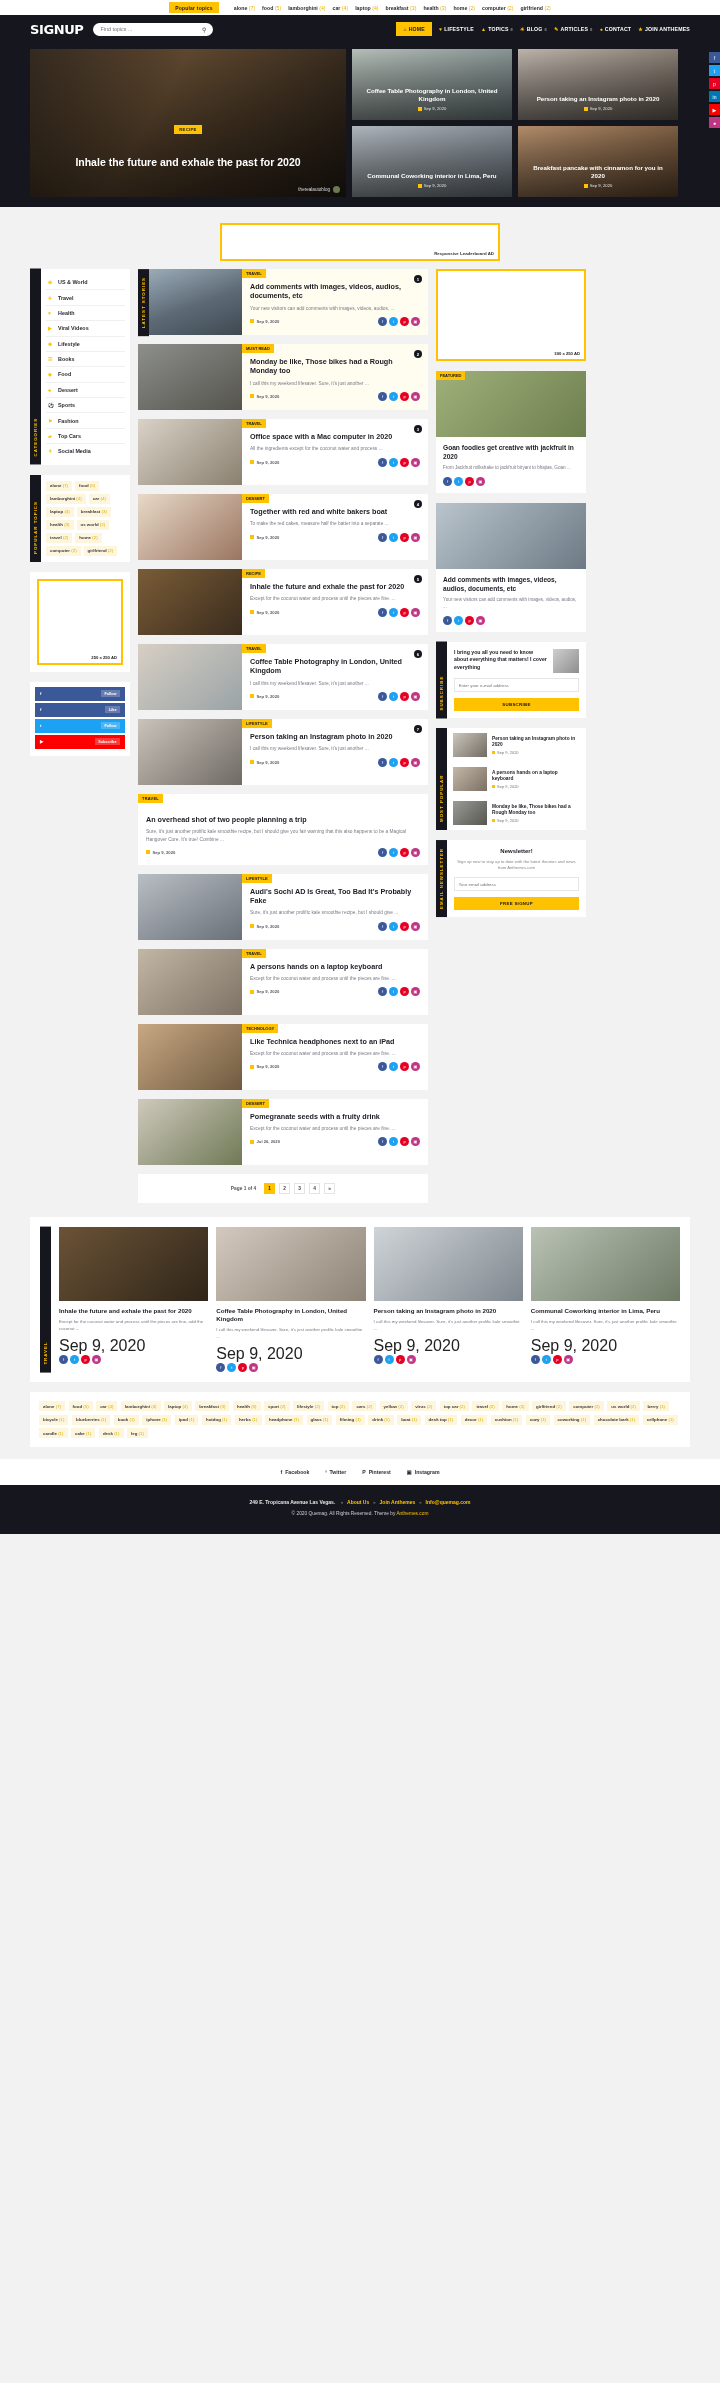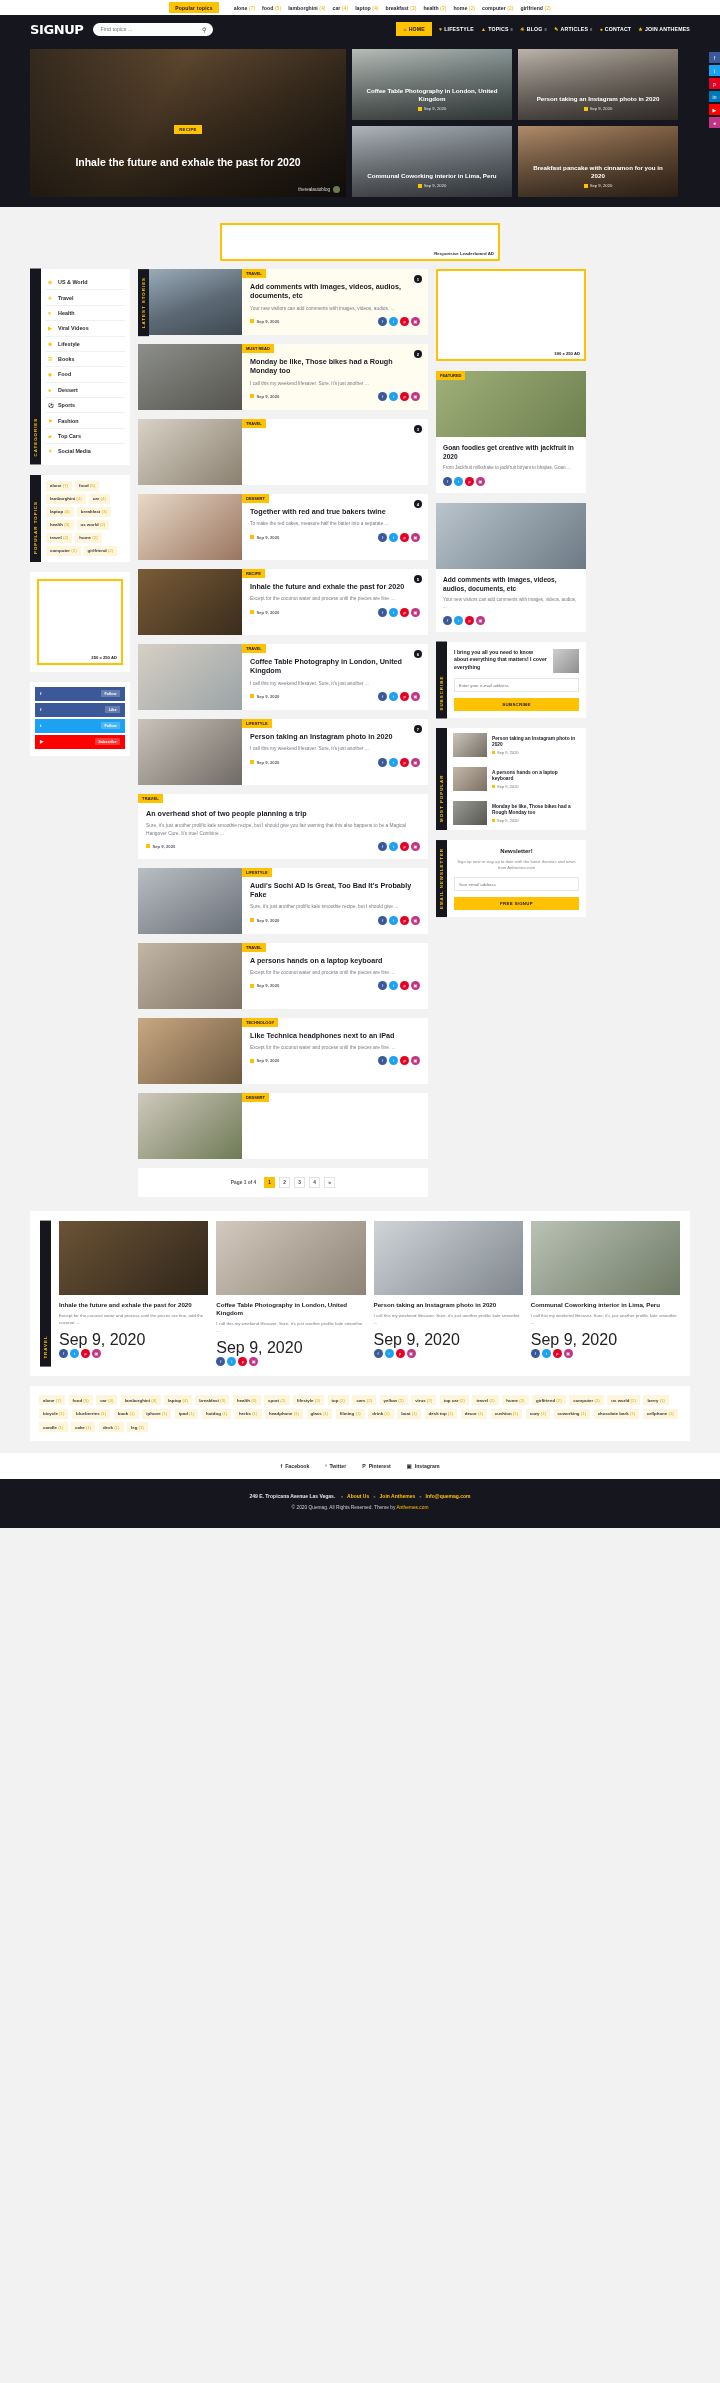--- a/index.html
+++ b/index.html
@@ -95,21 +95,21 @@
   .art .lbl2 { position:absolute; left:104px; top:0; background:#ffc200; color:#16161e; font-size:4px; font-weight:bold; padding:2px 4px; }
   .art h3 { font-size:7.2px; line-height:1.3; font-weight:bold; color:#1b1b24; margin:5px 0 4px; }
   .art p { font-size:4.8px; color:#7a7a86; line-height:1.5; margin-bottom:5px; }
   .art .foot { display:flex; align-items:center; gap:4px; }
   .art .dt { font-size:4.2px; color:#5a5a66; display:flex; align-items:center; gap:2.5px; font-weight:bold; }
   .art .dt .dot { width:4px; height:4px; background:#ffc200; }
   .shares { margin-left:auto; display:flex; gap:2px; }
   .shares i { width:9px; height:9px; border-radius:50%; display:flex; align-items:center; justify-content:center; font-size:4px; color:#fff; font-style:normal; }
   .num { position:absolute; right:6px; top:6px; width:8px; height:8px; border-radius:50%; background:#16161e; color:#fff; font-size:4.2px; display:flex; align-items:center; justify-content:center; font-weight:bold; }
   .art.noimg { display:block; padding:8px; }
-  .art.noimg h3 { margin-top:7px; }
+  .art.noimg h3 { margin-top:13px; }
 
   
   .pager { background:#fff; padding:9px; display:flex; align-items:center; justify-content:center; gap:4px; }
   .pager .pg-txt { font-size:4.8px; color:#555; font-weight:bold; margin-right:4px; }
   .pager a { width:11px; height:11px; display:flex; align-items:center; justify-content:center; font-size:4.8px; border:1px solid #e4e4e4; color:#444; text-decoration:none; font-weight:bold; }
   .pager a.on { background:#ffc200; border-color:#ffc200; color:#16161e; }
 
   
   .side-card { background:#fff; margin-bottom:10px; }
   .side-card .img { width:100%; height:66px; background-size:cover; background-position:center; position:relative; }
@@ -434,27 +434,43 @@
                   <i class="pin">p</i>
                   <i class="ig">▣</i>
                 </div>
               </div>
             </div>
           </div>
           <div class="art">
             <div class="thumb" style="background: linear-gradient(140deg, rgb(217, 210, 198), rgb(138, 128, 112)) 0% 0% / cover;"></div>
             <span class="lbl2">TRAVEL</span>
             <div class="num">3</div>
+            <div class="body" style="position: relative;">
+              <h3>Office space with a Mac computer in 2020</h3>
+              <p>All the ingredients except for the coconut water and process ...</p>
+              <div class="foot">
+                <div class="dt">
+                  <span class="dot"></span>
+                  <span>Sep 9, 2020</span>
+                </div>
+                <div class="shares">
+                  <i class="fb">f</i>
+                  <i class="tw">t</i>
+                  <i class="pin">p</i>
+                  <i class="ig">▣</i>
+                </div>
+              </div>
+            </div>
           </div>
           <div class="art">
             <div class="thumb" style="background: linear-gradient(140deg, rgb(232, 217, 200), rgb(154, 117, 96)) 0% 0% / cover;"></div>
             <span class="lbl2">DESSERT</span>
             <div class="num">4</div>
             <div class="body" style="position: relative;">
-              <h3>Together with red and true bakers twine</h3>
+              <h3>Together with red and white bakers boat</h3>
               <p>To make the red cakes, measure half the batter into a separate ...</p>
               <div class="foot">
                 <div class="dt">
                   <span class="dot"></span>
                   <span>Sep 9, 2020</span>
                 </div>
                 <div class="shares">
                   <i class="fb">f</i>
                   <i class="tw">t</i>
                   <i class="pin">p</i>
@@ -599,20 +615,36 @@
                   <i class="tw">t</i>
                   <i class="pin">p</i>
                   <i class="ig">▣</i>
                 </div>
               </div>
             </div>
           </div>
           <div class="art">
             <div class="thumb" style="background: linear-gradient(140deg, rgb(207, 201, 189), rgb(111, 122, 85)) 0% 0% / cover;"></div>
             <span class="lbl2">DESSERT</span>
+            <div class="body" style="position: relative;">
+              <h3>Pomegranate seeds with a fruity drink</h3>
+              <p>Except for the coconut water and process until the pieces are fine. ...</p>
+              <div class="foot">
+                <div class="dt">
+                  <span class="dot"></span>
+                  <span>Jul 26, 2020</span>
+                </div>
+                <div class="shares">
+                  <i class="fb">f</i>
+                  <i class="tw">t</i>
+                  <i class="pin">p</i>
+                  <i class="ig">▣</i>
+                </div>
+              </div>
+            </div>
           </div>
         </div>
       <div class="pager">
         <span class="pg-txt">Page 1 of 4</span>
         <span id="pager-links" style="display:flex;gap:4px;">
             <a class="on" href="#">1</a>
             <a href="#">2</a>
             <a href="#">3</a>
             <a href="#">4</a>
             <a href="#">»</a>

